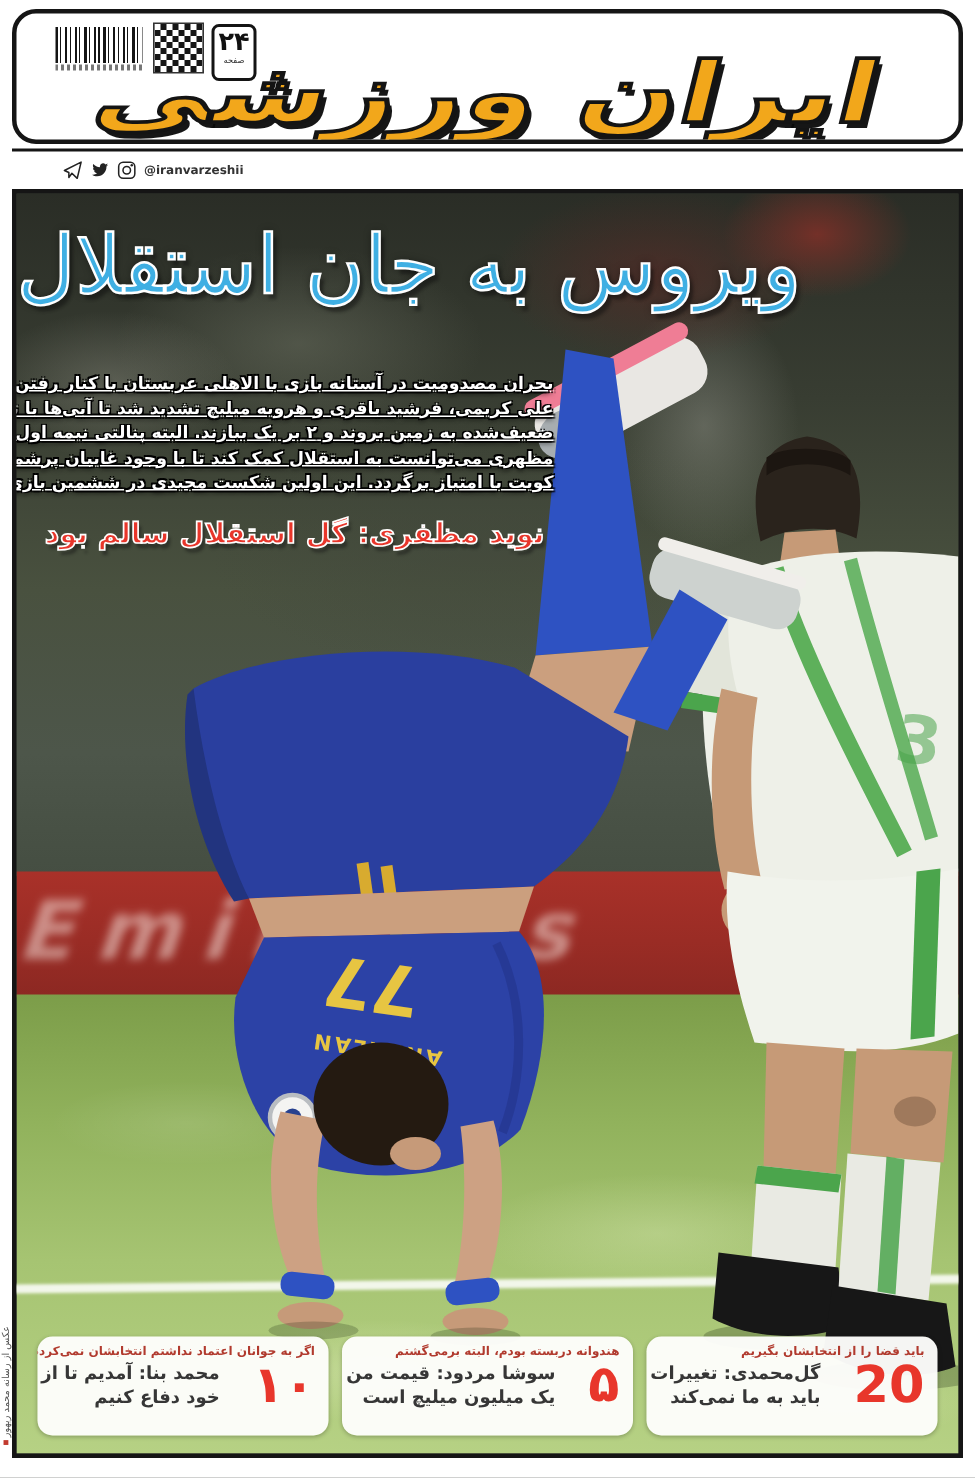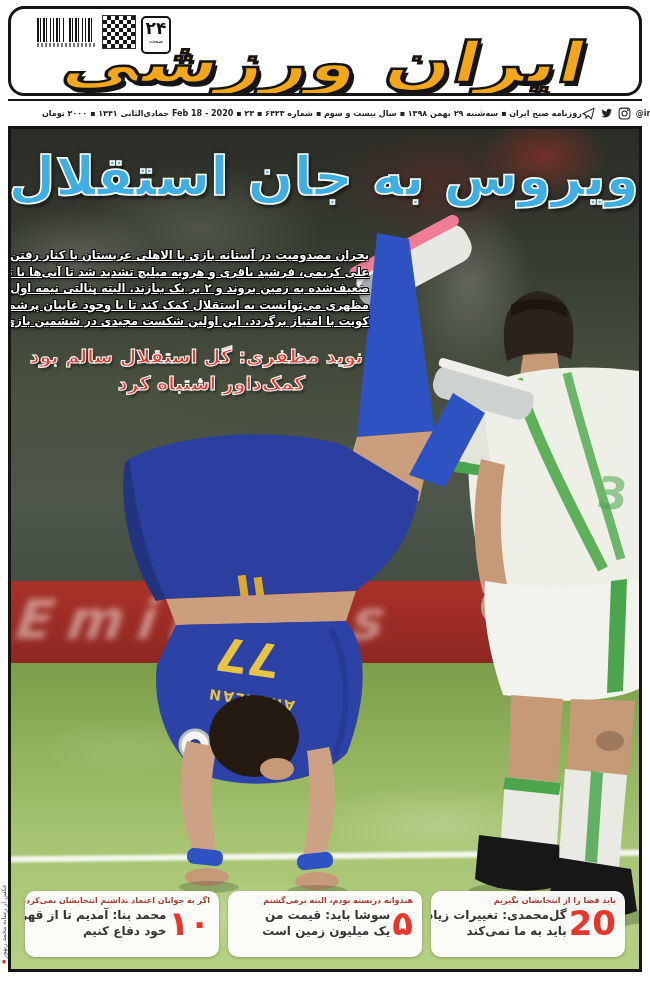--- a/index.html
+++ b/index.html
@@ -57,39 +57,39 @@
       radial-gradient(170px 55px at 68% 52%, rgba(232,242,200,.28), transparent 72%),
       radial-gradient(150px 48px at 38% 82%, rgba(238,246,206,.32), transparent 72%),
       radial-gradient(120px 40px at 88% 88%, rgba(238,246,206,.28), transparent 72%),
       linear-gradient(180deg,#7c9d49 0%,#91b25c 28%,#a6c472 58%,#b6d184 100%); }
   .pitch-line { position:absolute; left:-4px; right:-4px; top:724px; height:6px;
     background:rgba(255,255,255,.85); filter:blur(1px); transform:rotate(-.6deg); }
   .players { position:absolute; left:0; top:0; width:628px; height:840px; filter:blur(.3px); }
 
   
   .headline { position:absolute; left:0; right:0; top:16px; text-align:left; direction:rtl;
-    font-size:54px; font-weight:700; color:#3fafe3; white-space:nowrap; z-index:5;
+    font-size:54px; font-weight:400; color:#3fafe3; white-space:nowrap; z-index:5;
     -webkit-text-stroke:1.6px #ffffff;
     text-shadow:0 0 6px rgba(0,0,0,.45), 3px 4px 2px rgba(15,15,15,.4); }
   .lede { position:absolute; left:10px; top:118px; width:348px; direction:rtl; text-align:right; z-index:5; }
   .lede div { font-size:11.5px; font-weight:bold; color:#fff; line-height:16.5px; white-space:nowrap;
     text-shadow:-1px -1px 0 #000, 1px -1px 0 #000, -1px 1px 0 #000, 1px 1px 0 #000, 0 2px 3px rgba(0,0,0,.65);text-decoration:underline; }
   .quote { position:absolute; left:12px; top:214px; width:340px; direction:rtl; z-index:5; }
   .quote div { font-size:19px; font-weight:800; color:#e8362b; line-height:27px; white-space:nowrap;
     -webkit-text-stroke:1.1px #ffffff; text-shadow:2px 3px 2px rgba(20,20,20,.45); }
   .quote .l2 { padding-left:0; padding-right:58px; }
 
   
   .footer-row { position:absolute; left:14px; right:14px; bottom:12px; height:66px;
     display:flex; gap:9px; direction:rtl; z-index:6; }
   .news-box { flex:1; background:rgba(253,253,251,.97); border-radius:10px; padding:5px 9px 4px 7px;
     box-shadow:0 1px 3px rgba(0,0,0,.25); direction:rtl; overflow:hidden; }
   .news-kicker { font-size:8px; font-weight:bold; color:#b13a2e; text-align:right; white-space:nowrap; margin-bottom:2px; }
   .news-body { display:flex; align-items:center; }
-  .news-number { font-size:34px; font-weight:800; color:#e8362b; line-height:.95; margin-left:2px; }
+  .news-number { font-size:34px; font-weight:800; color:#e8362b; line-height:.95; margin-left:22px; }
   .news-lines { text-align:right; }
   .news-lines div { font-size:12px; font-weight:800; color:#363636; line-height:16px; white-space:nowrap; }
 
   
   .credit { position:absolute; left:0px; top:884px; writing-mode:vertical-rl; transform:rotate(180deg);
     font-size:6.5px; color:#555; letter-spacing:.5px; }
   .credit::after { content:"▪"; color:#c23b2f; margin-top:2px; }
 </style>
 </head>
 <body>
@@ -101,21 +101,20 @@
     <div class="barcode-digits"></div>
     <div class="qr"></div>
     <div class="pagenum-box">
       <div class="num">۲۴</div>
       <span class="lbl">صفحه</span>
     </div>
     <div class="logo" dir="rtl">ایران ورزشی</div>
   </div>
 
   <div class="dateline">
-    <span class="dateline-info">روزنامه صبح ایران ▪ سه‌شنبه ۲۹ بهمن ۱۳۹۸ ▪ سال بیست و سوم ▪ شماره ۶۴۲۳ ▪ Feb 18 - 2020 ▪ ۲۳ جمادی‌الثانی ۱۴۴۱ ▪ ۲۰۰۰ تومان</span>
     <span class="social">
       <svg width="13" height="13" viewBox="0 0 14 14">
         <path d="M1,7.2 L13,1.2 L10.2,12.8 L6.4,9.2 L4.2,12.2 L4.2,8.6 Z" fill="none" stroke="#222" stroke-width="1.1" stroke-linejoin="round"></path>
       </svg>
       <svg width="13" height="13" viewBox="0 0 14 14">
         <path d="M13,3.2c-.5.2-.9.3-1.4.4.5-.3.9-.8 1.1-1.4-.5.3-1 .5-1.6.6A2.3,2.3 0 0,0 7.1,4.4c0,.2 0,.4.1.5C5.2,4.8 3.5,3.9 2.4,2.5c-.2.4-.3.8-.3,1.2 0,.8.4,1.5 1,1.9-.4,0-.7-.1-1-.3 0,1.1.8,2 1.9,2.2-.2.1-.4.1-.6.1h-.4c.3.9 1.1,1.6 2.1,1.6-.8.6-1.8,1-2.9,1H1.5c1,.7 2.3,1.1 3.6,1.1 4.3,0 6.7-3.6 6.7-6.7v-.3c.5-.3.9-.8 1.2-1.3Z" fill="#222"></path>
       </svg>
       <svg width="13" height="13" viewBox="0 0 14 14">
         <rect x="1.2" y="1.2" width="11.6" height="11.6" rx="3.2" fill="none" stroke="#222" stroke-width="1.1"></rect>
         <circle cx="7" cy="7" r="2.7" fill="none" stroke="#222" stroke-width="1.1"></circle>
@@ -203,41 +202,40 @@
     <div class="headline">ویروس به جان استقلال</div>
     <div class="lede">
       <div>بحران مصدومیت در آستانه بازی با الاهلی عربستان با کنار رفتن</div>
       <div>علی کریمی، فرشید باقری و هرویه میلیچ تشدید شد تا آبی‌ها با ترکیبی</div>
       <div>ضعیف‌شده به زمین بروند و ۲ بر یک ببازند. البته پنالتی نیمه اول و گل مردود</div>
       <div>مظهری می‌توانست به استقلال کمک کند تا با وجود غایبان پرشمارش از</div>
       <div>کویت با امتیاز برگردد. این اولین شکست مجیدی در ششمین بازی بود.</div>
     </div>
     <div class="quote">
       <div class="l1">نوید مظفری: گل استقلال سالم بود</div>
-      <div class="l2">کمک‌داور اشتباه کرد</div>
     </div>
 
     <div class="footer-row">
       <div class="news-box">
         <div class="news-kicker">باید قضا را از انتخابشان بگیریم</div>
         <div class="news-body">
           <div class="news-number">20</div>
           <div class="news-lines">
             <div>گل‌محمدی: تغییرات زیاد</div>
             <div>باید به ما نمی‌کند</div>
           </div>
         </div>
       </div>
       <div class="news-box">
         <div class="news-kicker">هندوانه دربسته بودم، البته برمی‌گشتم</div>
         <div class="news-body">
           <div class="news-number">۵</div>
           <div class="news-lines">
-            <div>سوشا باید: قیمت من</div>
-            <div>یک میلیون زمین است</div>
+            <div>سوشا مردود: قیمت من</div>
+            <div>یک میلیون میلیچ است</div>
           </div>
         </div>
       </div>
       <div class="news-box">
         <div class="news-kicker">اگر به جوانان اعتماد نداشتم انتخابشان نمی‌کردم</div>
         <div class="news-body">
           <div class="news-number">۱۰</div>
           <div class="news-lines">
             <div>محمد بنا: آمدیم تا از قهرمانی</div>
             <div>خود دفاع کنیم</div>

